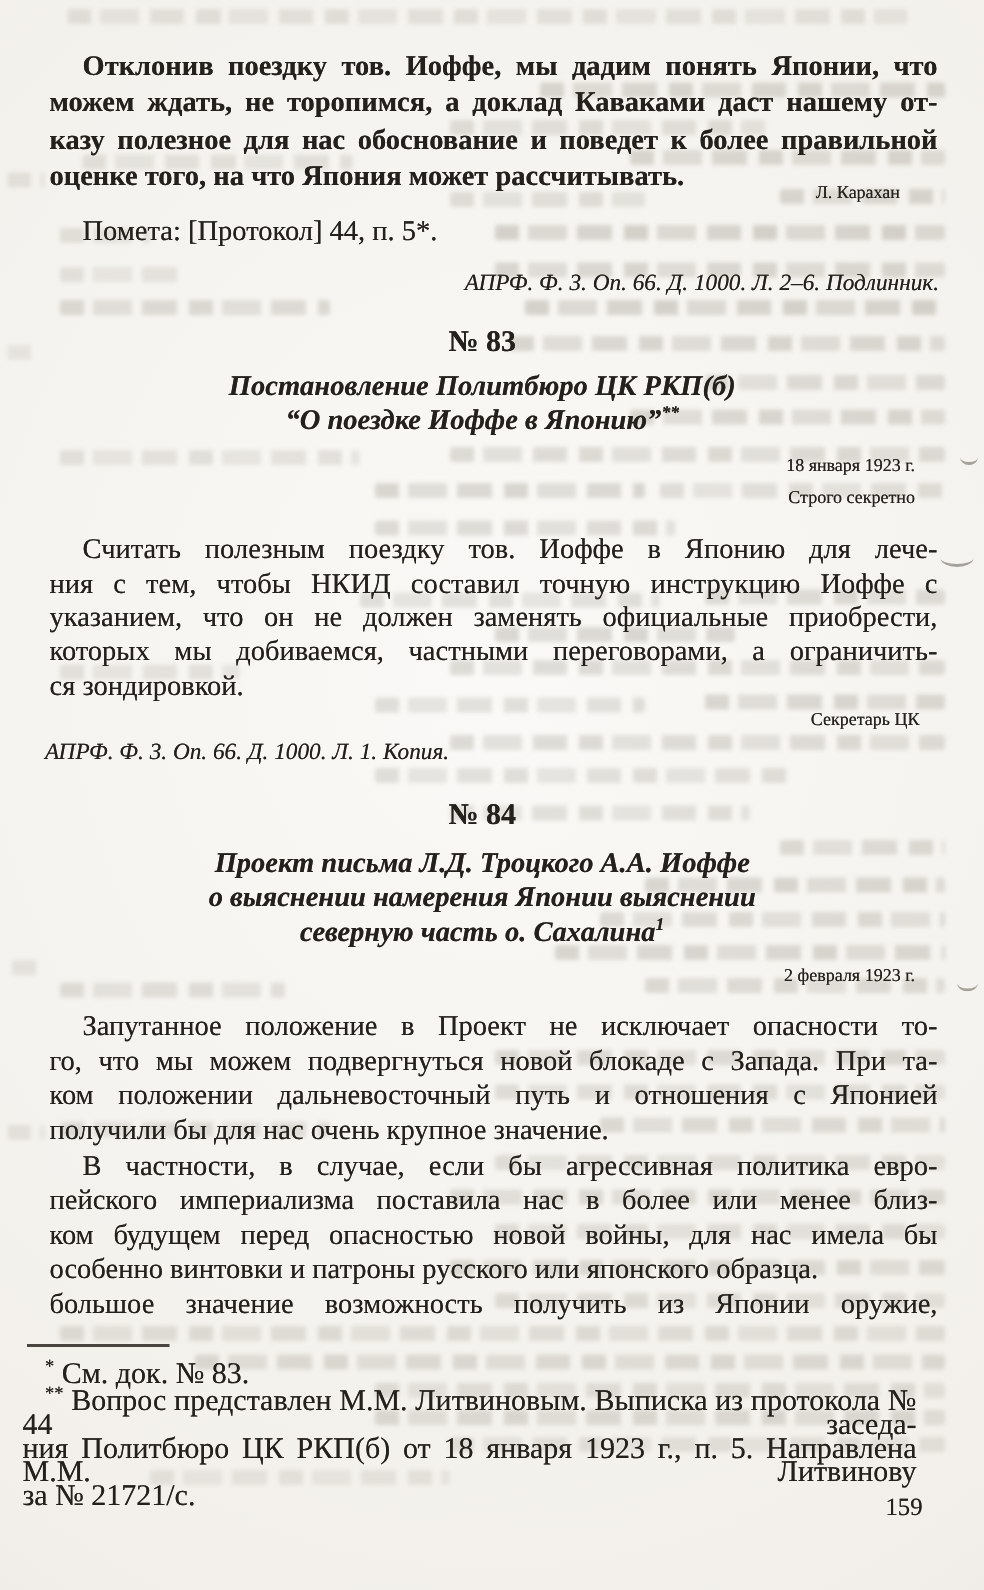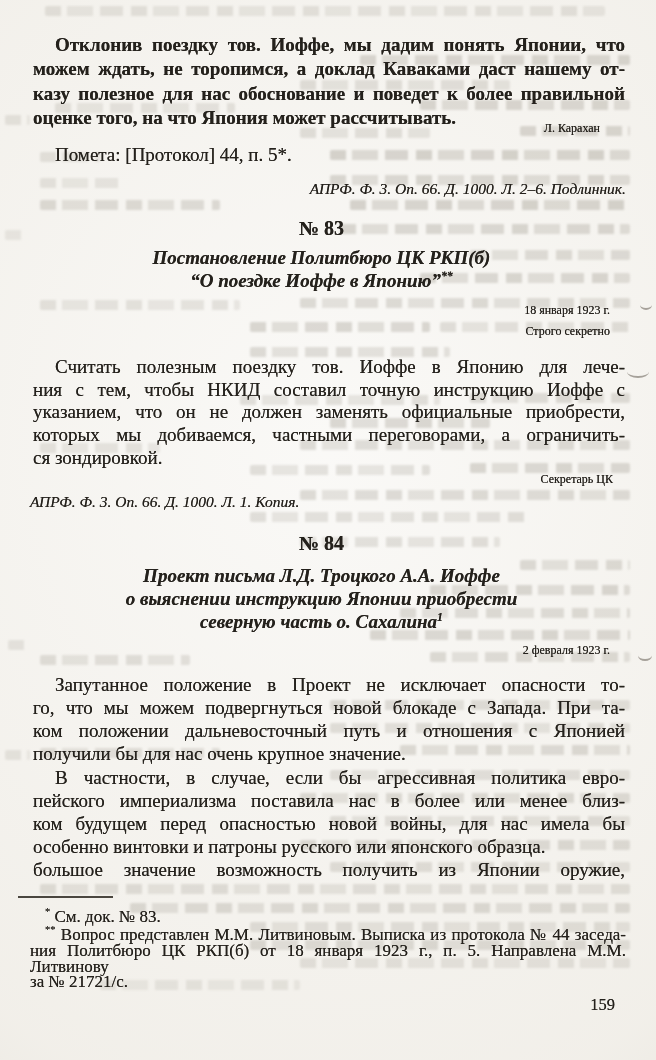--- a/index.html
+++ b/index.html
@@ -34,21 +34,21 @@
   .para{position:absolute;left:33px;width:592px;font-size:19px;}
   .para .line{text-align:justify;text-align-last:justify;}
   .para .line.last{text-align-last:left;}
   .para .line.indent{text-indent:22px;}
   .body-line{position:absolute;left:33px;width:592px;font-size:19px;line-height:23px;}
   .right-line{position:absolute;left:33px;text-align:right;font-size:12px;line-height:23px;}
   .doc-num{position:absolute;left:33px;width:577px;text-align:center;font-size:20px;font-weight:700;line-height:24px;}
   .doc-title{position:absolute;left:33px;width:577px;text-align:center;font-size:19px;font-weight:700;font-style:italic;}
   .doc-title .line{line-height:23px;}
   .archive{position:absolute;left:30px;width:596px;font-size:15.5px;font-style:italic;line-height:19px;}
-  .fn{position:absolute;left:30px;width:596px;font-size:17px;line-height:15.8px;}
+  .fn{position:absolute;left:15px;width:596px;font-size:20px;line-height:15.8px;}
   .fn .fn-line.just{text-align:justify;text-align-last:justify;}
   .fn .fn-first{text-indent:15px;}
   .fn-rule{position:absolute;left:18px;top:896px;width:95px;height:1.5px;background:#4a463f;}
   .page-num{position:absolute;left:33px;width:582px;text-align:right;top:995px;font-size:16.5px;}
   sup{font-size:62%;line-height:0;}
   .txt{ text-shadow:0 0 .4px rgba(38,33,28,.8); }
 </style>
 </head>
 <body>
 
@@ -150,21 +150,21 @@
     </div>
 
     <div class="right-line" style="top:468px;width:580px;">Секретарь ЦК</div>
 
     <div class="archive" style="top:492px;">АПРФ. Ф. 3. Оп. 66. Д. 1000. Л. 1. Копия.</div>
 
     <div class="doc-num" style="top:531px;">№ 84</div>
 
     <div class="doc-title" style="top:564px;">
       <div class="line">Проект письма Л.Д. Троцкого А.А. Иоффе</div>
-      <div class="line">о выяснении инструкцию Японии приобрести</div>
+      <div class="line">о выяснении намерения Японии выяснении</div>
       <div class="line">
         <span>северную часть о. Сахалина</span><sup>1</sup>
       </div>
     </div>
 
     <div class="right-line" style="top:639px;width:577px;">2 февраля 1923 г.</div>
 
     <div class="para" style="top:673px;line-height:23px;">
       <div class="line indent">Запутанное положение в Проект не исключает опасности то-</div>
       <div class="line">го, что мы можем подвергнуться новой блокаде с Запада. При та-</div>

